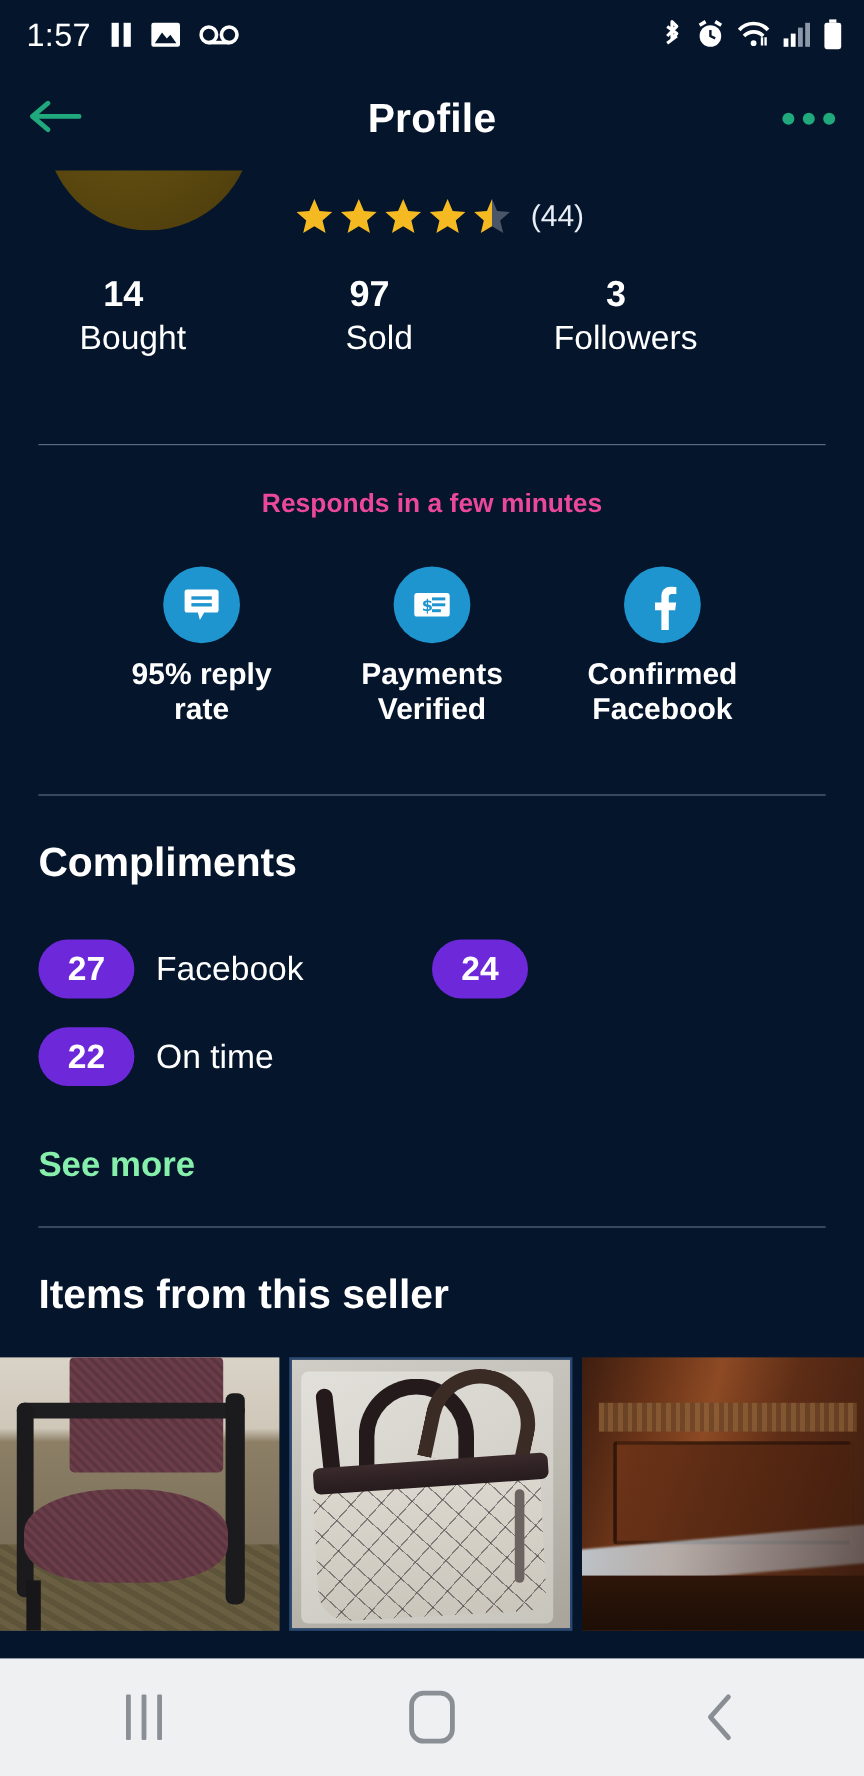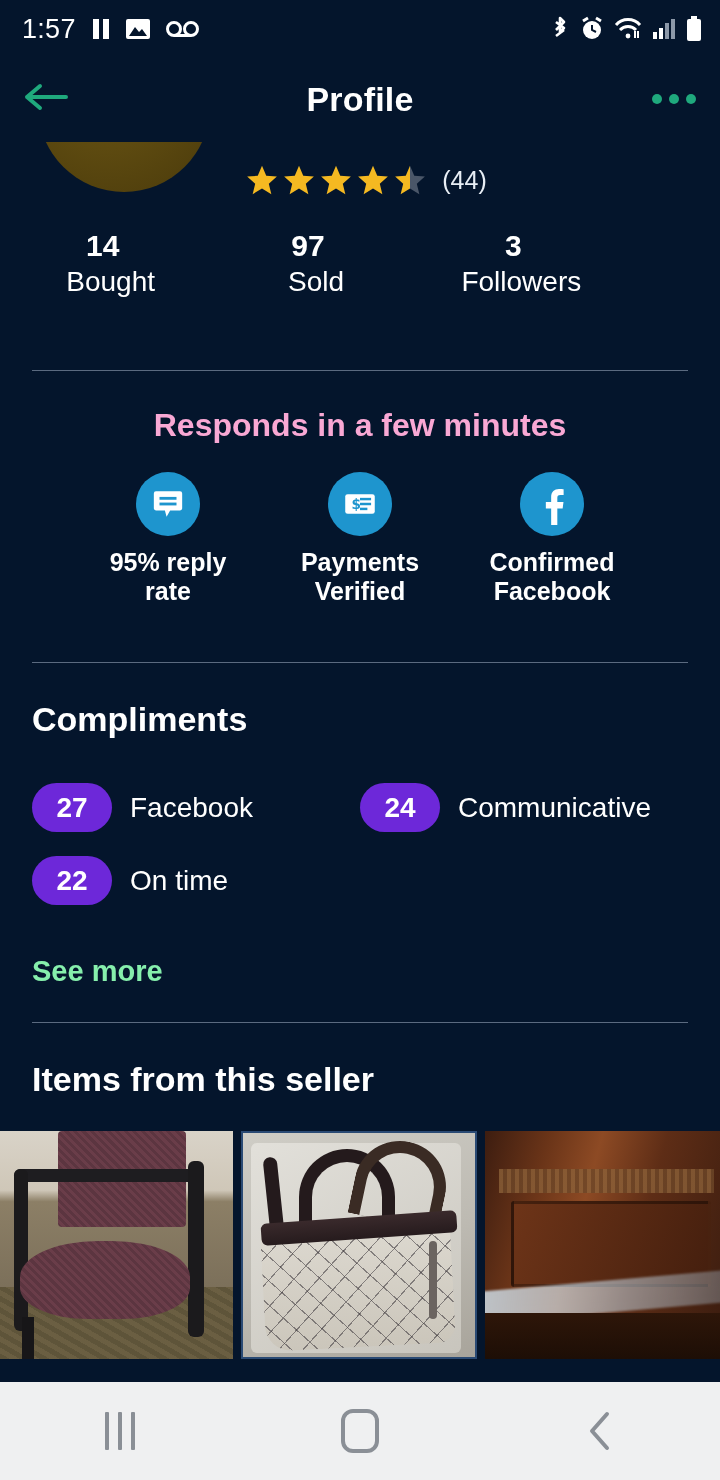--- a/index.html
+++ b/index.html
@@ -71,21 +71,21 @@
     position:absolute; left:32px; width:656px; height:1px;
     background:#5b6a80;
   }
   #div1 { top:370px; }
   #div2 { top:662px; }
   #div3 { top:1022px; }
 
   
   .responds-title {
     position:absolute; top:407px; left:0; width:720px; text-align:center;
-    color:#f9a8d4; font-size:32px; font-weight:700;
+    color:#ec4899; font-size:22px; font-weight:700;
   }
   .badges {
     position:absolute; top:472px; left:0; width:720px;
     display:flex; justify-content:center; gap:72px;
   }
   .badge { width:120px; display:flex; flex-direction:column; align-items:center; }
   .badge-circle {
     width:64px; height:64px; border-radius:50%;
     background:#1e95ce;
     display:flex; align-items:center; justify-content:center;
@@ -362,21 +362,20 @@
 
   <div class="section-title" id="compliments-title">Compliments</div>
 
   <div class="compliments-grid">
     <div class="compliment">
       <div class="comp-count">27</div>
       <div class="comp-label">Facebook</div>
     </div>
     <div class="compliment">
       <div class="comp-count">24</div>
-      <div class="comp-label">Communicative</div>
     </div>
     <div class="compliment">
       <div class="comp-count">22</div>
       <div class="comp-label">On time</div>
     </div>
   </div>
 
   <div class="see-more">See more</div>
 
   <div class="divider" id="div3"></div>

